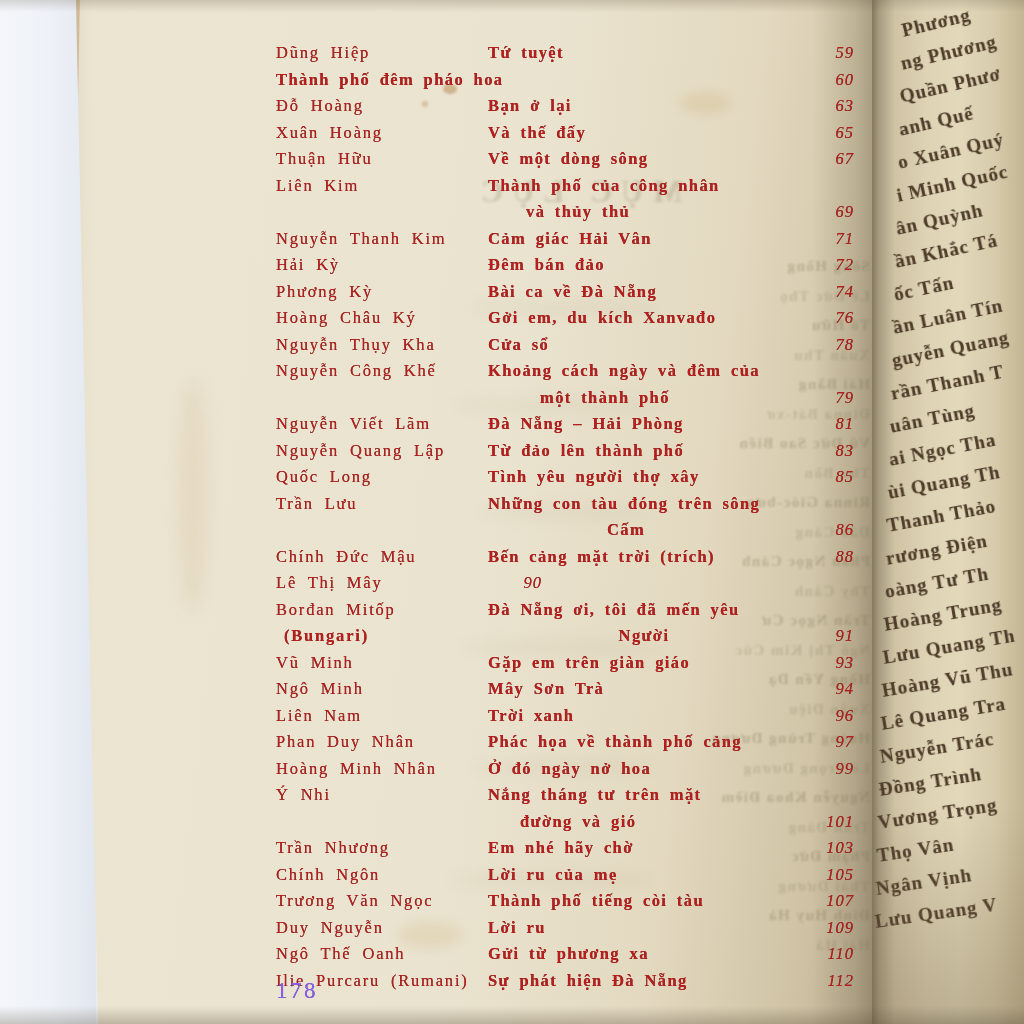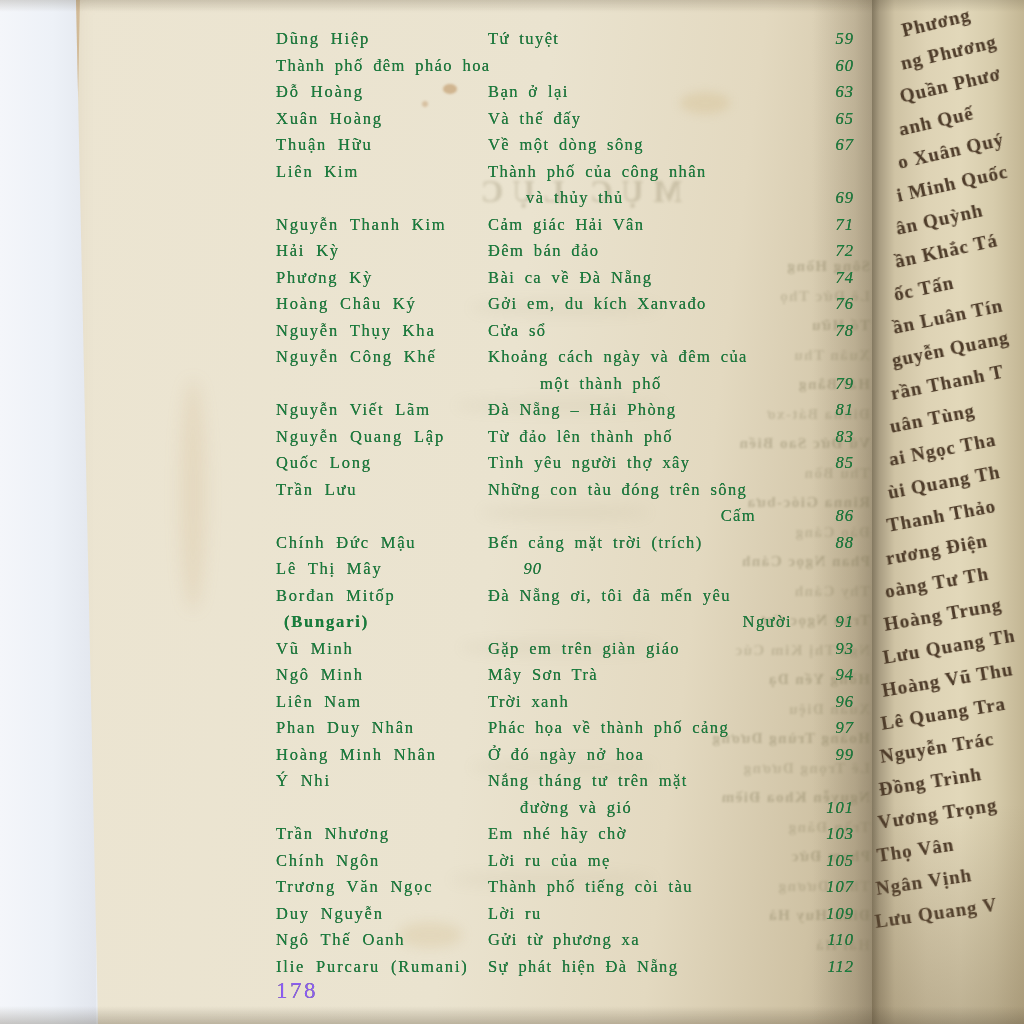--- a/index.html
+++ b/index.html
@@ -24,27 +24,27 @@
     position:absolute;left:15px;top:-4px;width:5px;height:104%;
     transform:rotate(1.1deg);transform-origin:0 0;
     background:linear-gradient(180deg,rgba(186,146,96,.45) 0%,rgba(176,126,66,.6) 60%,rgba(152,96,46,.85) 100%);
     filter:blur(.6px);
   }
   .gutter{
     position:absolute;right:0;top:0;width:78px;height:100%;
     background:linear-gradient(90deg,rgba(118,104,78,0) 0%,rgba(118,104,78,.25) 55%,rgba(88,76,56,.5) 100%);
   }
   
-  .toc{position:absolute;left:276px;top:26px;width:578px;color:#15803d;}
+  .toc{position:absolute;left:276px;top:40px;width:578px;color:#b91c1c;}
   .line{display:flex;height:26.5px;line-height:26.5px;font-size:16.5px;white-space:nowrap;
         text-shadow:0 0 .5px rgba(45,40,30,.75);}
   .c-author{flex:0 0 212px;letter-spacing:1.8px;word-spacing:5px;overflow:hidden;}
-  .c-title{flex:1 1 auto;letter-spacing:1.4px;word-spacing:4px;overflow:hidden;}
+  .c-title{flex:1 1 auto;letter-spacing:1.4px;word-spacing:4px;overflow:hidden;font-weight:bold;}
   .c-page{flex:0 0 54px;text-align:right;letter-spacing:1px;font-style:italic;}
-  .t-right{text-align:right;}
+  .t-right{text-align:center;}
   .folio{position:absolute;left:276px;top:978px;font-size:23px;letter-spacing:2.5px;color:#8b5cf6;
          text-shadow:0 0 .5px rgba(45,40,30,.75);}
   
   .ghost-heading{
     position:absolute;left:452px;top:174px;width:250px;text-align:center;
     transform:scaleX(-1);filter:blur(1.6px);opacity:.30;
     font-size:31px;font-weight:700;letter-spacing:9px;color:#8d8363;
   }
   .ghost-col{
     position:absolute;left:688px;top:252px;width:182px;

